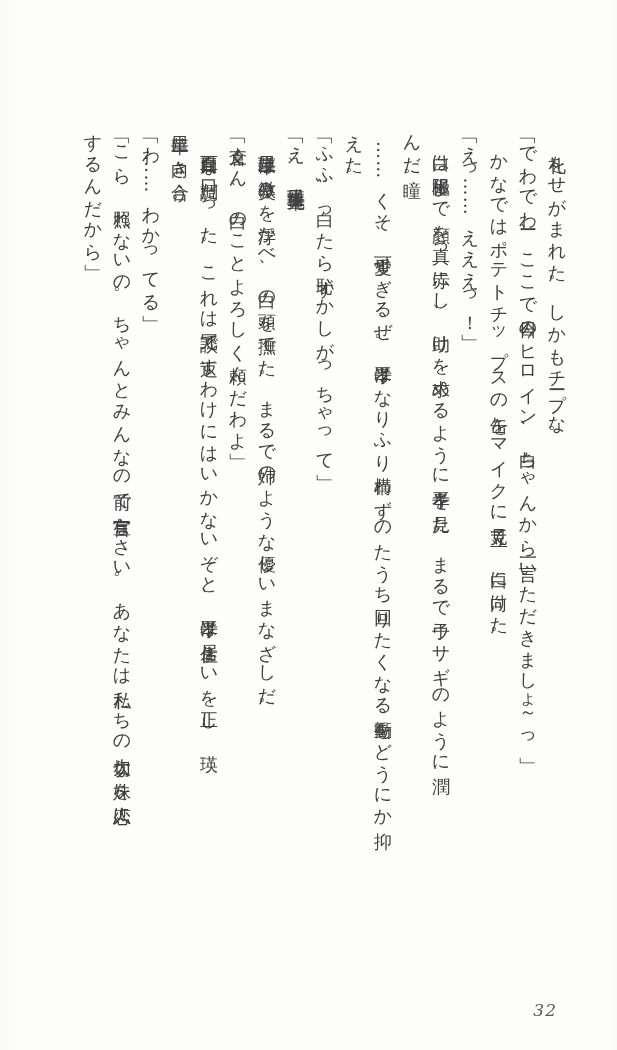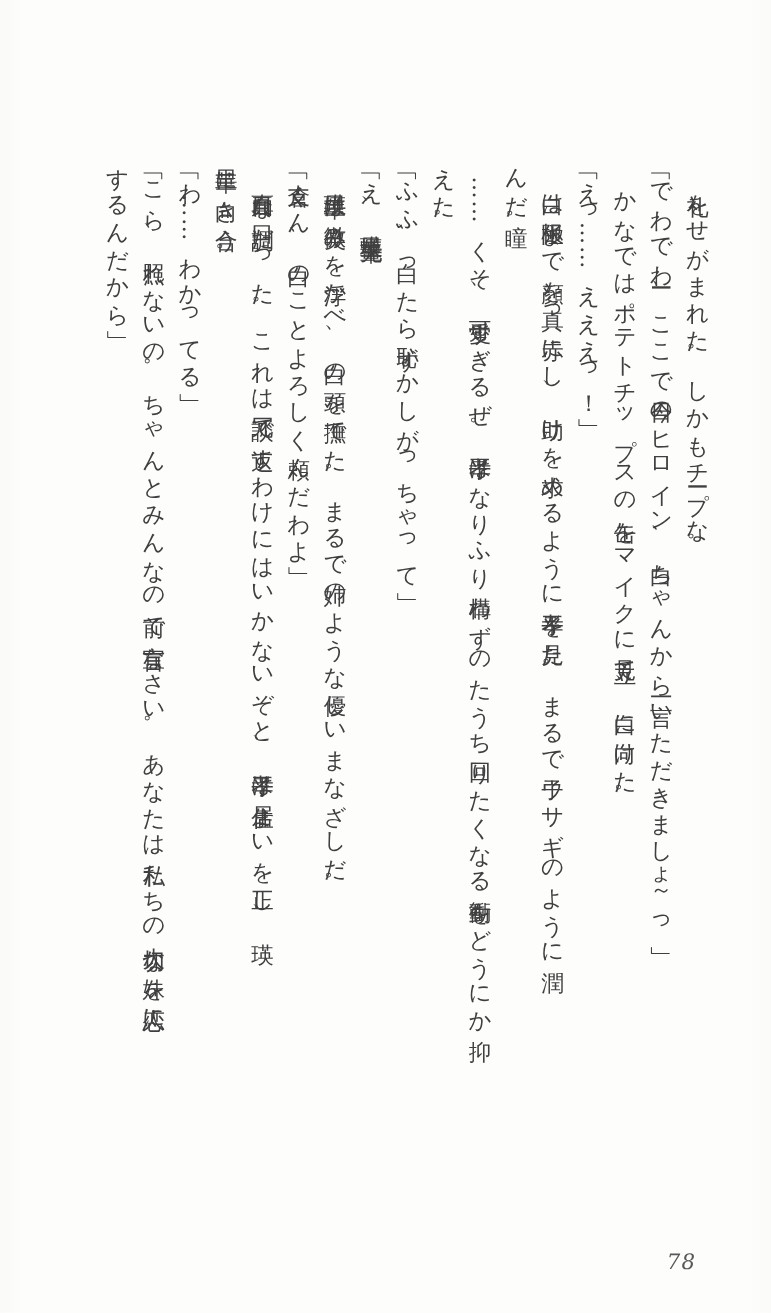--- a/index.html
+++ b/index.html
@@ -68,15 +68,15 @@
     <p class="indent-half">「え、瑛里華先輩」</p>
     <p class="indent-full">瑛里華は微笑みを浮かべ、白の頭を撫でた。まるで姉のような優しいまなざしだ。</p>
     <p class="indent-half">「支倉くん、白のことよろしく頼んだわよ」</p>
     <p class="indent-full">真面目な口調だった。これは冗談で返すわけにはいかないぞと、孝平は居住まいを正し、瑛</p>
     <p class="indent-none">里華に向き合う。</p>
     <p class="indent-half">「わ……わかってる」</p>
     <p class="indent-half">「こら、照れないの。ちゃんとみんなの前で宣言なさい。あなたは私たちの大切な妹を恋人に</p>
     <p class="indent-none">するんだから」</p>
   </div>
 
-  <div class="page-number">78</div>
+  <div class="page-number">32</div>
 
 </div>
 
 </body></html>

